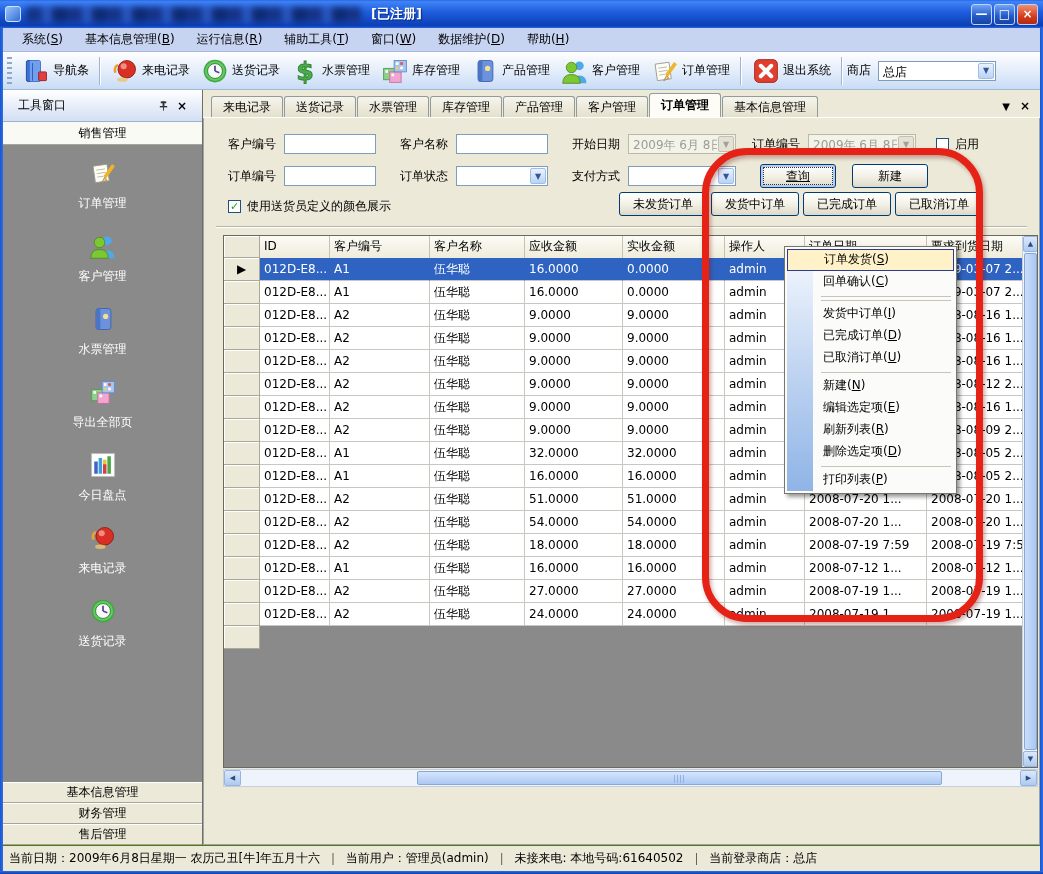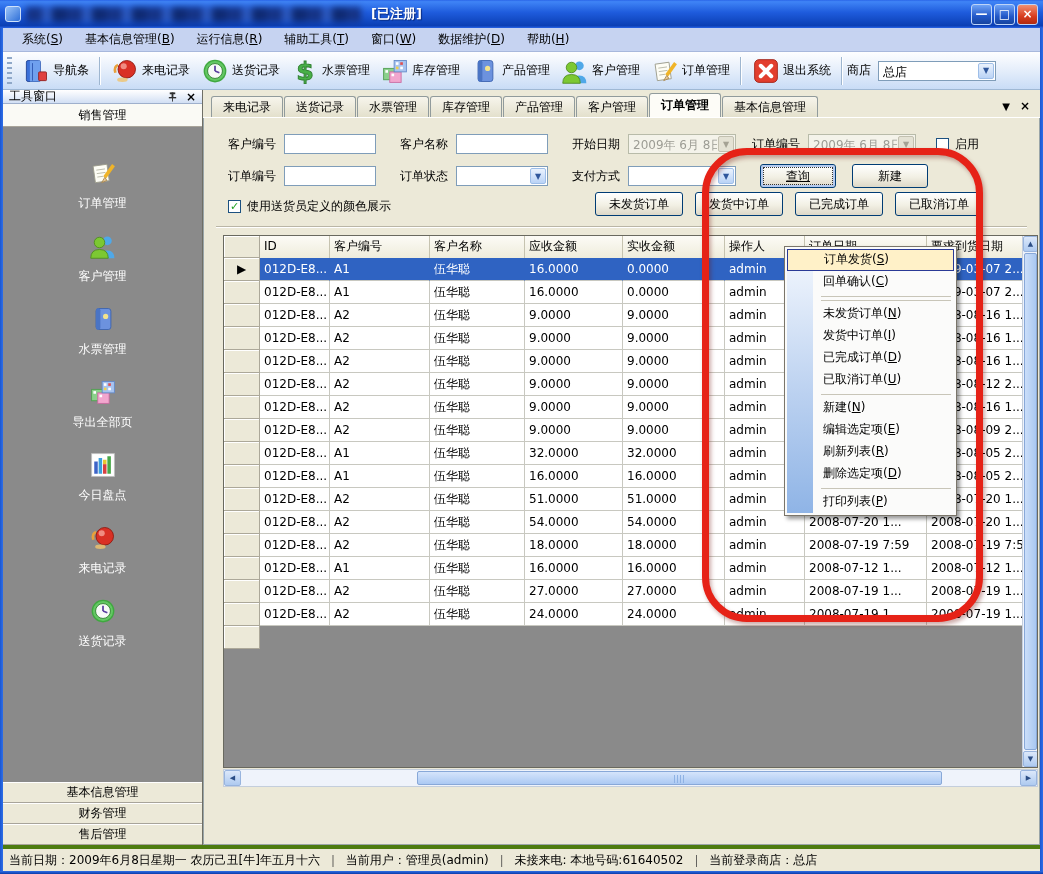--- a/index.html
+++ b/index.html
@@ -52,22 +52,22 @@
   
   #tabstrip{position:absolute;left:203px;right:3px;top:90px;height:28px;background:#ECE9D8;z-index:4;
     display:flex;align-items:flex-end;padding-left:8px;gap:1px;border-bottom:1px solid #FFFFFF;}
   .tab{height:21px;line-height:20px;padding:0 11px;border:1px solid #919B9C;border-bottom:none;
     border-radius:3px 3px 0 0;background:linear-gradient(180deg,#F7F5EC,#E3E0CC);white-space:nowrap;}
   .tab.active{height:24px;line-height:23px;background:#FDFCF7;font-weight:bold;}
   .tabstrip-ctl{margin-left:auto;display:flex;gap:10px;align-items:center;padding:0 10px 4px 0;font-size:10px;}
   
   #sidebar{position:absolute;left:3px;top:90px;width:200px;height:755px;background:#8A8A8A;z-index:4;
     border-right:1px solid #6F6F66;}
-  .side-header{height:14px;background:linear-gradient(180deg,#FFFFFF,#D2DFF4);border-bottom:1px solid #9FB0CC;
-    display:flex;align-items:center;padding:0 6px;color:#000;}
+  .side-header{height:32px;background:linear-gradient(180deg,#FFFFFF,#D2DFF4);border-bottom:1px solid #9FB0CC;
+    display:flex;align-items:center;padding:0 15px;color:#000;}
   .side-header .sp{margin-left:auto;display:flex;gap:8px;align-items:center;font-weight:bold;}
   .side-group-header{height:23px;line-height:22px;text-align:center;background:#FAFAF5;
     border-bottom:1px solid #A8A49A;}
   #side-items{position:absolute;top:46px;bottom:86px;left:0;right:0;display:flex;flex-direction:column;
     align-items:center;padding-top:20px;gap:17px;overflow:hidden;}
   .side-item{display:flex;flex-direction:column;align-items:center;gap:5px;color:#FFFFFF;}
   .side-item .ic{width:34px;height:34px;}
   #side-groups{position:absolute;left:0;right:0;bottom:0;}
   .side-group{height:21px;line-height:19px;text-align:center;background:#ECE9D8;
     border-top:1px solid #FFFFFF;border-bottom:1px solid #A8A49A;}
@@ -77,21 +77,21 @@
   .f-row{position:absolute;display:flex;align-items:center;white-space:nowrap;}
   .f-lab{margin-right:8px;}
   .gap24{width:24px;}.gap16{width:16px;}.gap20{width:20px;}
   .chk{width:13px;height:13px;background:#fff;border:1px solid #1C5180;display:inline-flex;
     align-items:center;justify-content:center;font-size:11px;color:#21A121;font-weight:bold;margin-right:6px;}
   .xpbtn{height:24px;border:1px solid #003C74;border-radius:3px;color:#000;text-align:center;
     background:linear-gradient(180deg,#FFFFFF,#F2F0E4 55%,#DDD8C8);display:flex;align-items:center;
     justify-content:center;white-space:nowrap;}
   .xpbtn.default{box-shadow:inset 0 0 0 2px #B5CBEF;outline:1px dotted #333;outline-offset:-4px;}
   .xpbtn.default span{text-decoration:underline;}
-  .status-btns{position:absolute;right:56px;top:74px;display:flex;gap:12px;}
+  .status-btns{position:absolute;right:56px;top:74px;display:flex;gap:4px;}
   .status-btns .xpbtn{width:88px;}
   .f-sep{position:absolute;left:12px;right:12px;top:108px;border-top:1px solid #BAB6A6;border-bottom:1px solid #FFFFFF;}
   
   #grid{position:absolute;left:19px;top:117px;width:815px;height:533px;border:1px solid #69695F;
     background:#8A8A8A;overflow:hidden;}
   #grid-header{display:flex;height:22px;border-bottom:1px solid #5E5E54;}
   .hcell{height:22px;line-height:21px;padding:0 4px;overflow:hidden;white-space:nowrap;flex:0 0 auto;
     background:linear-gradient(180deg,#FCFBF6,#EFECDB);border-right:1px solid #C6C3B0;}
   .grow{display:flex;height:23px;background:#fff;}
   .cell{height:23px;line-height:22px;padding:0 4px;overflow:hidden;white-space:nowrap;flex:0 0 auto;
@@ -129,21 +129,21 @@
     background:linear-gradient(180deg,#F4F8FE,#BBD1F0 55%,#8FB4E6);}
   .menu-item{position:relative;height:22px;line-height:21px;padding-left:36px;white-space:nowrap;}
   .menu-item.hl{background:#FFF1C8;border:1px solid #2A3A96;line-height:19px;}
   .menu-sep{height:1px;background:#C8C5B8;margin:3px 3px 2px 34px;}
   
   #annotation{position:absolute;left:702px;top:148px;width:281px;height:474px;z-index:60;
     border:7px solid #E62217;border-radius:45px;pointer-events:none;
     filter:drop-shadow(2px 3px 2px rgba(110,15,8,.35));}
   
   #statusbar{position:absolute;left:3px;right:3px;top:845px;height:26px;background:#ECE9D8;z-index:4;
-    border-top:4px solid #4d7c0f;display:flex;align-items:center;padding:0 6px;white-space:nowrap;overflow:hidden;}
+    border-top:1px solid #4d7c0f;display:flex;align-items:center;padding:0 6px;white-space:nowrap;overflow:hidden;}
   .st-div{margin:0 7px;color:#333;}
   u{text-decoration:underline;}
 </style>
 </head>
 <body>
 
 <div id="screen">
 
   <div id="titlebar">
     <span class="app-icon"></span>
@@ -684,21 +684,20 @@
       <span class="hsb-btn" style="right:0;">▶</span>
     </div>
 
   </div>
 
   <div id="ctxmenu">
       <div class="menu-item hl">订单发货(<u>S</u>)</div>
       <div class="menu-item">回单确认(<u>C</u>)</div>
       <div class="menu-sep"></div>
       <div class="menu-sep"></div>
-      <div class="menu-item">未发货订单(<u>N</u>)</div>
       <div class="menu-item">发货中订单(<u>I</u>)</div>
       <div class="menu-item">已完成订单(<u>D</u>)</div>
       <div class="menu-item">已取消订单(<u>U</u>)</div>
       <div class="menu-sep"></div>
       <div class="menu-item">新建(<u>N</u>)</div>
       <div class="menu-item">编辑选定项(<u>E</u>)</div>
       <div class="menu-item">刷新列表(<u>R</u>)</div>
       <div class="menu-item">删除选定项(<u>D</u>)</div>
       <div class="menu-sep"></div>
       <div class="menu-item">打印列表(<u>P</u>)</div>

